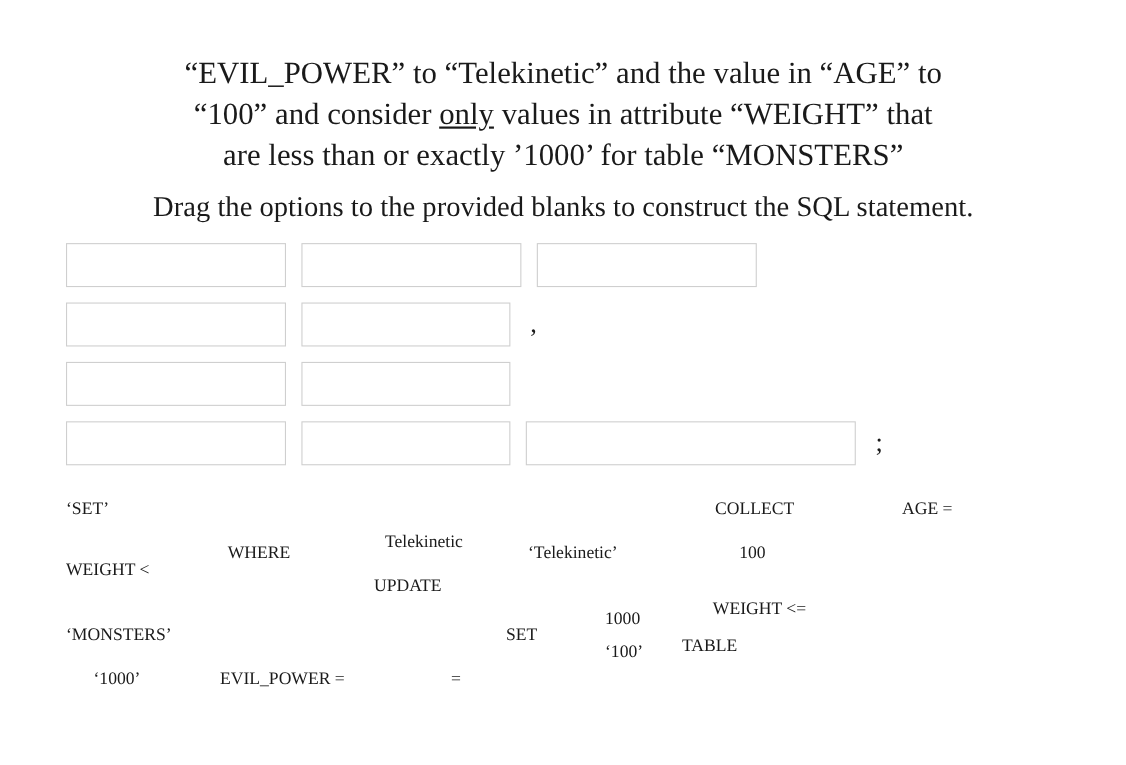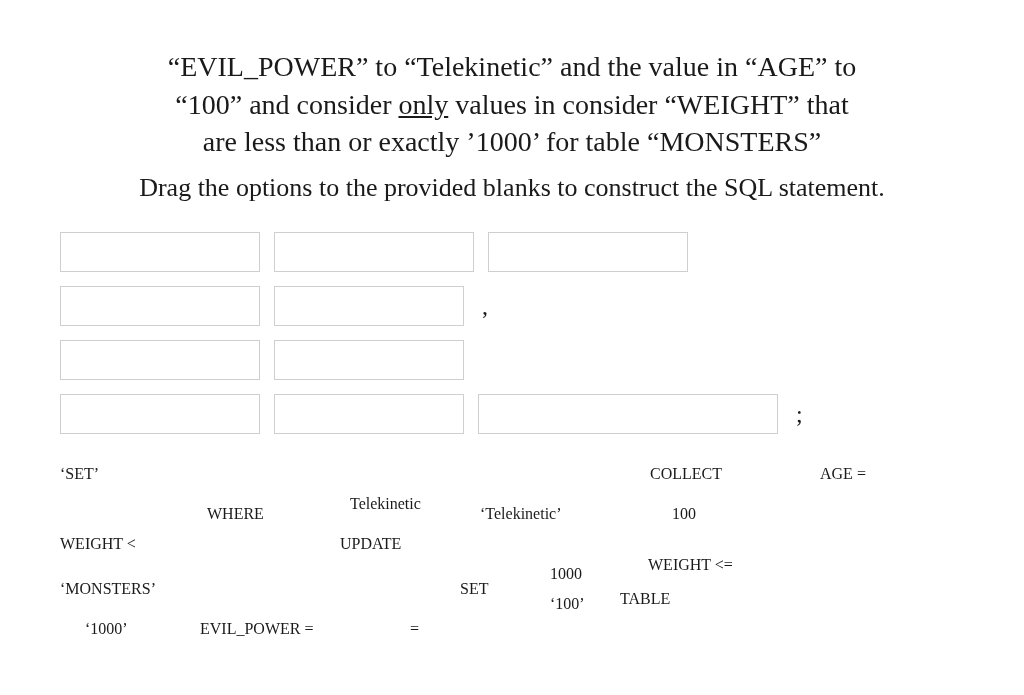--- a/index.html
+++ b/index.html
@@ -14,21 +14,21 @@
   .question {
     text-align: center;
     font-size: 28px;
     line-height: 1.35;
     margin-bottom: 12px;
   }
   .question .underline { text-decoration: underline; }
   .instruction {
     text-align: center;
     font-size: 26px;
-    margin-bottom: 29px;
+    margin-bottom: 18px;
   }
   .blanks {
     margin-bottom: 28px;
   }
   .blank-row {
     display: flex;
     align-items: center;
     gap: 14px;
     margin-bottom: 14px;
   }
@@ -56,21 +56,21 @@
     cursor: grab;
     user-select: none;
   }
 </style>
 </head>
 <body>
 
 <div class="question">
   <br>
   <span>“EVIL_POWER” to “Telekinetic” and the value in “AGE” to</span><br>
-  <span>“100” and consider </span><span class="underline">only</span><span> values in consider “WEIGHT” that</span><br>
+  <span>“100” and consider </span><span class="underline">only</span><span> values in attribute “WEIGHT” that</span><br>
   <span>are less than or exactly ’1000’ for table “MONSTERS”</span>
 </div>
 
 <div class="instruction">Drag the options to the provided blanks to construct the SQL statement.</div>
 
 <div class="blanks">
   <div class="blank-row">
     <div class="blank w200"></div>
     <div class="blank w200"></div>
     <div class="blank w200"></div>
@@ -95,21 +95,21 @@
 <div class="options">
   <span class="opt" style="left:0px; top:0px;">‘SET’</span>
   <span class="opt" style="left:590px; top:0px;">COLLECT</span>
   <span class="opt" style="left:760px; top:0px;">AGE =</span>
 
   <span class="opt" style="left:147px; top:40px;">WHERE</span>
   <span class="opt" style="left:290px; top:30px;">Telekinetic</span>
   <span class="opt" style="left:420px; top:40px;">‘Telekinetic’</span>
   <span class="opt" style="left:612px; top:40px;">100</span>
 
-  <span class="opt" style="left:0px; top:70px;">WEIGHT &lt;</span>
+  <span class="opt" style="left:0px; top:56px;">WEIGHT &lt;</span>
   <span class="opt" style="left:280px; top:70px;">UPDATE</span>
   <span class="opt" style="left:588px; top:80px;margin-top:11px;">WEIGHT &lt;=</span>
 
   <span class="opt" style="left:0px; top:115px;">‘MONSTERS’</span>
   <span class="opt" style="left:400px; top:115px;">SET</span>
   <span class="opt" style="left:490px; top:100px;">1000</span>
   <span class="opt" style="left:490px; top:130px;">‘100’</span>
   <span class="opt" style="left:560px; top:125px;">TABLE</span>
 
   <span class="opt" style="left:25px; top:155px;">‘1000’</span>

